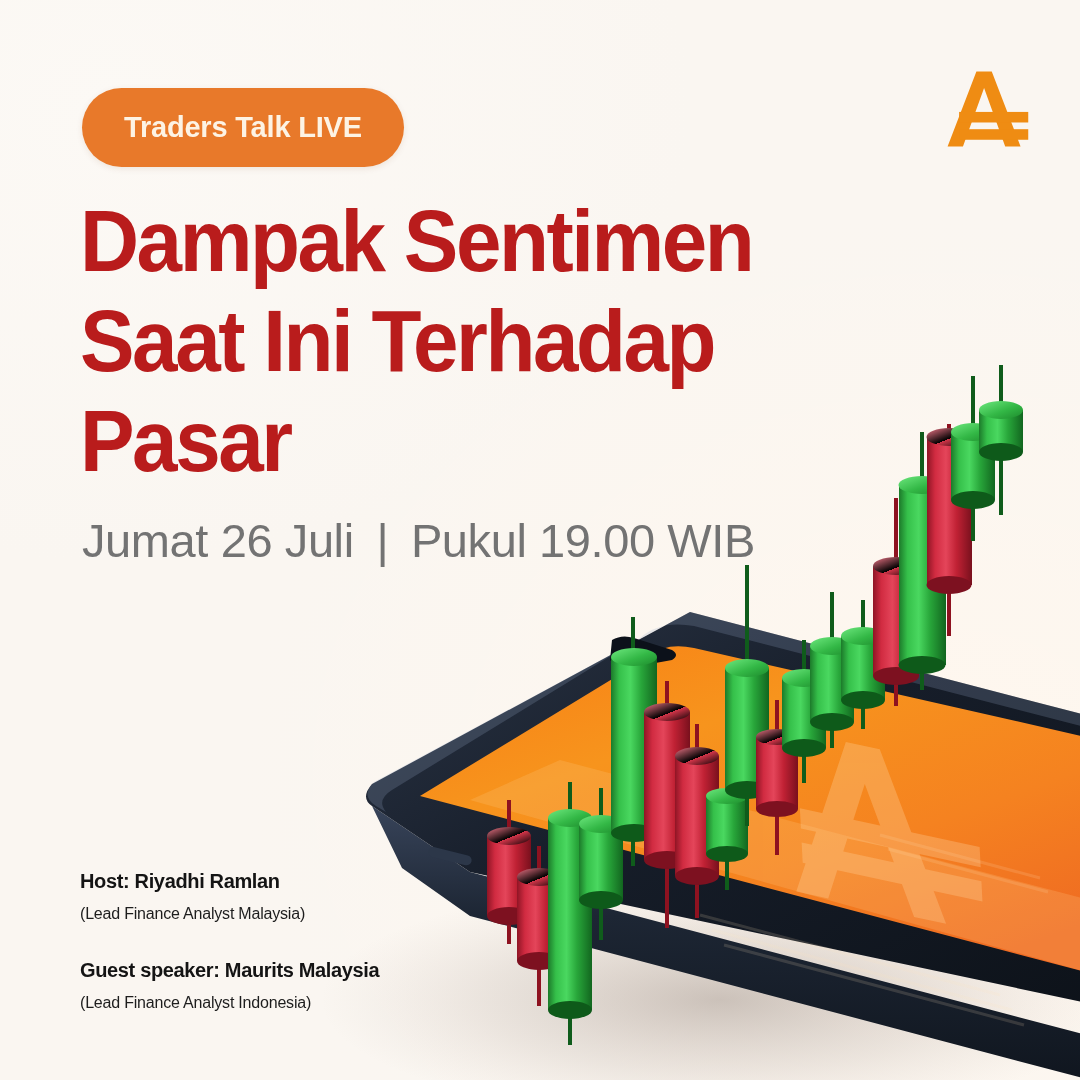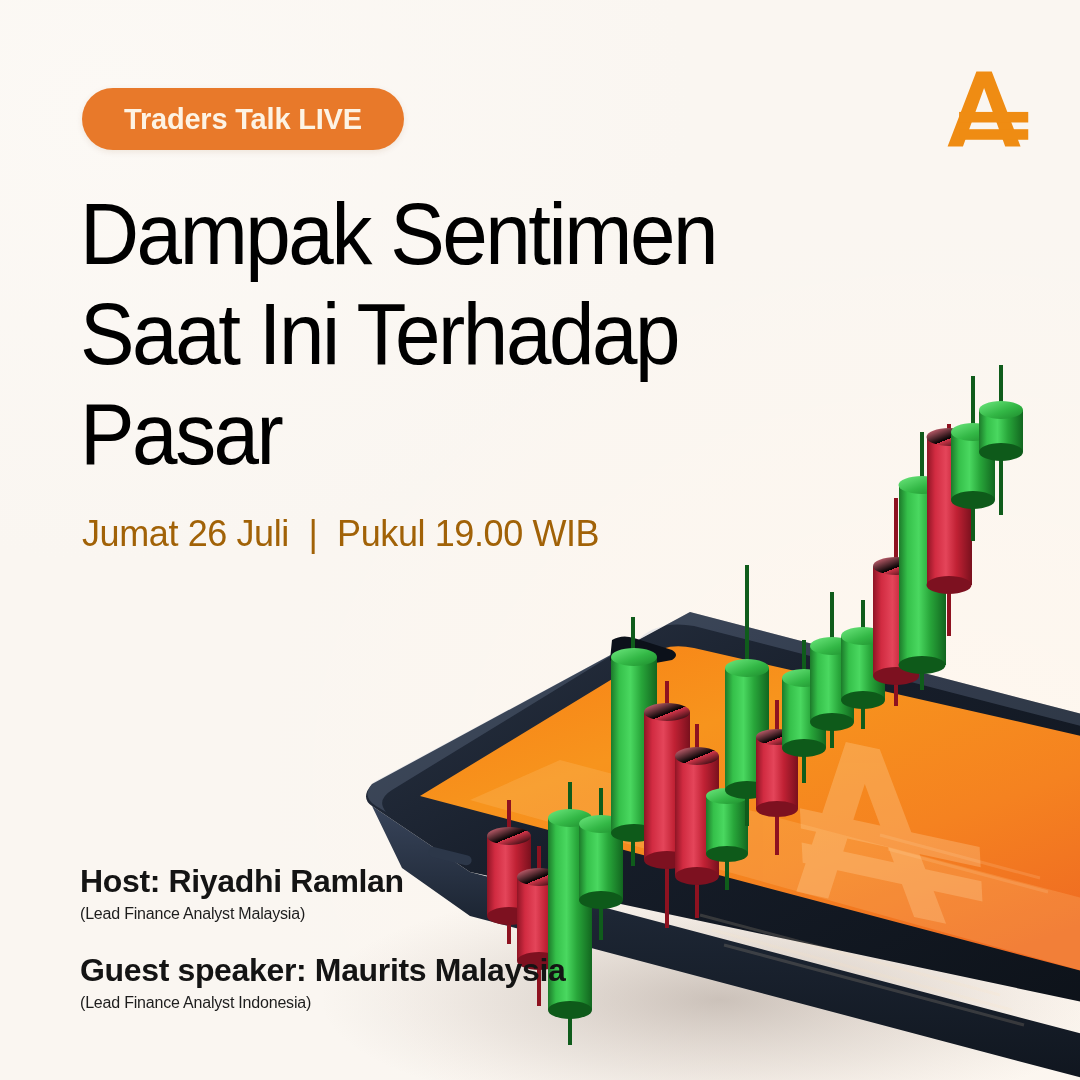--- a/index.html
+++ b/index.html
@@ -25,21 +25,21 @@
       radial-gradient(120% 95% at 88% 72%, rgba(255,247,238,0.95) 0%, rgba(250,246,241,0) 55%),
       radial-gradient(90% 70% at 10% 10%, #fcf9f5 0%, #faf6f1 60%);
     pointer-events: none;
   }
 
   
   .badge {
     position: absolute;
     left: 82px;
     top: 88px;
-    height: 62px;
+    height: 79px;
     padding: 0 42px;
     border-radius: 999px;
     background: #e8792a;
     display: flex;
     align-items: center;
     justify-content: flex-start;
     box-shadow: 0 2px 6px rgba(120,60,10,0.10);
   }
   .badge span {
     color: #fdf3e4;
@@ -55,42 +55,42 @@
     right: 46px;
     top: 62px;
     width: 96px;
     height: 96px;
   }
 
   
   .headline {
     position: absolute;
     left: 80px;
-    top: 184px;
+    top: 191px;
     width: 740px;
-    color: #000000;
+    color: #b91c1c;
     font-size: 87px;
-    font-weight: normal;
+    font-weight: bold;
     line-height: 100px;
     letter-spacing: -2.6px;
   }
   .headline .hl {
     display: block;
     white-space: nowrap;
     transform: scaleX(0.94);
     transform-origin: left center;
   }
 
   
   .dateline {
     position: absolute;
     left: 82px;
     top: 513px;
-    color: #a16207;
-    font-size: 36px;
+    color: #737373;
+    font-size: 47px;
     font-weight: normal;
     letter-spacing: -0.4px;
     white-space: nowrap;
   }
   .dateline .sep {
     display: inline-block;
     margin: 0 10px;
     font-weight: 300;
   }
 
@@ -98,21 +98,21 @@
   .credits {
     position: absolute;
     left: 80px;
     top: 866px;
     width: 560px;
   }
   .credit-block { margin-bottom: 26px; }
   .credit-block:last-child { margin-bottom: 0; }
   .credit-name {
     color: #141414;
-    font-size: 32px;
+    font-size: 20px;
     font-weight: bold;
     letter-spacing: -0.35px;
     line-height: 30px;
     white-space: nowrap;
   }
   .credit-role {
     color: #1d1d1d;
     font-size: 16px;
     font-weight: normal;
     letter-spacing: -0.2px;

